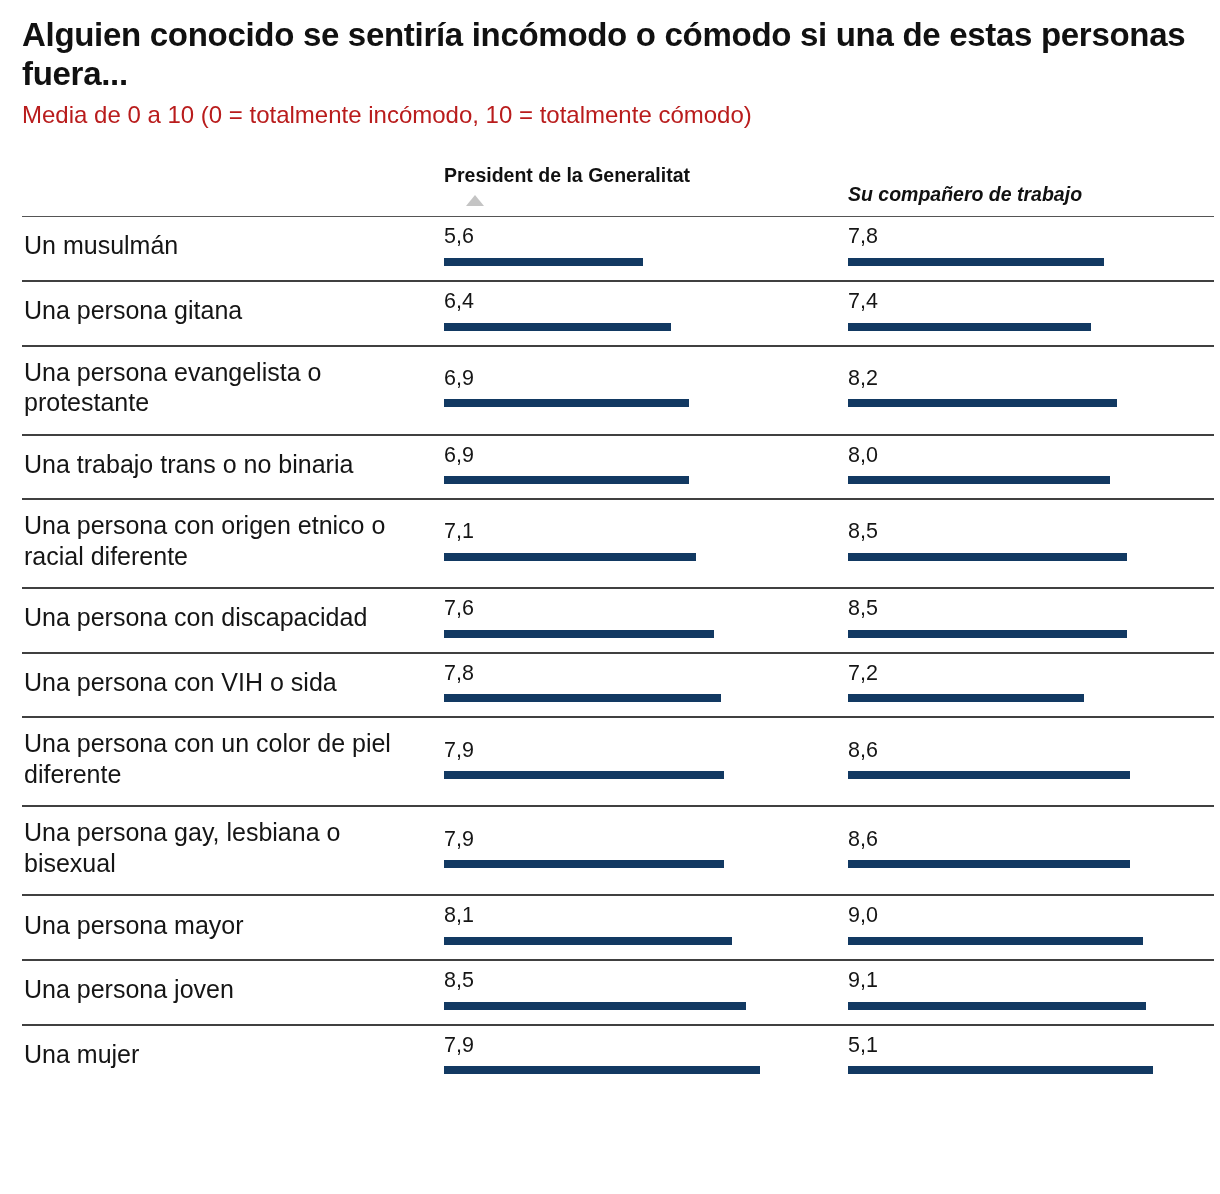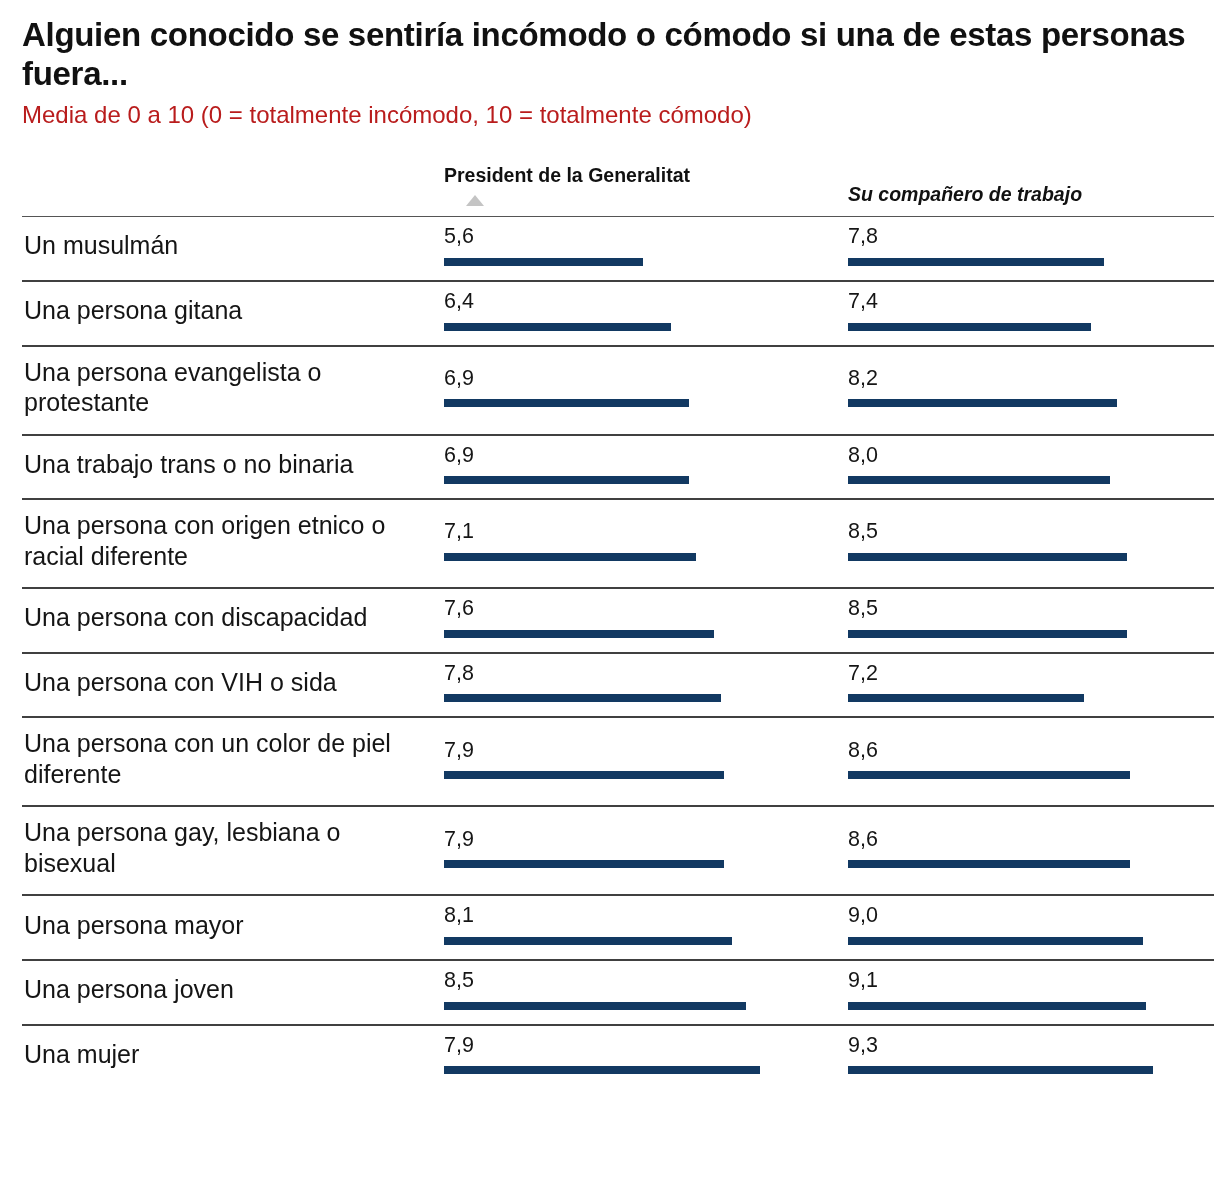--- a/index.html
+++ b/index.html
@@ -293,21 +293,21 @@
         </tr>
         <tr>
           <td class="rowlabel">Una mujer</td>
           <td class="cell">
             <div class="val">7,9</div>
             <div class="barwrap">
               <span class="bar" style="width: 315.95px; background: rgb(18, 57, 98);"></span>
             </div>
           </td>
           <td class="cell">
-            <div class="val">9,3</div>
+            <div class="val">5,1</div>
             <div class="barwrap">
               <span class="bar" style="width: 305.04px; background: rgb(18, 57, 98);"></span>
             </div>
           </td>
         </tr>
       </tbody>
   </table>
 </div>
 
 </body></html>

